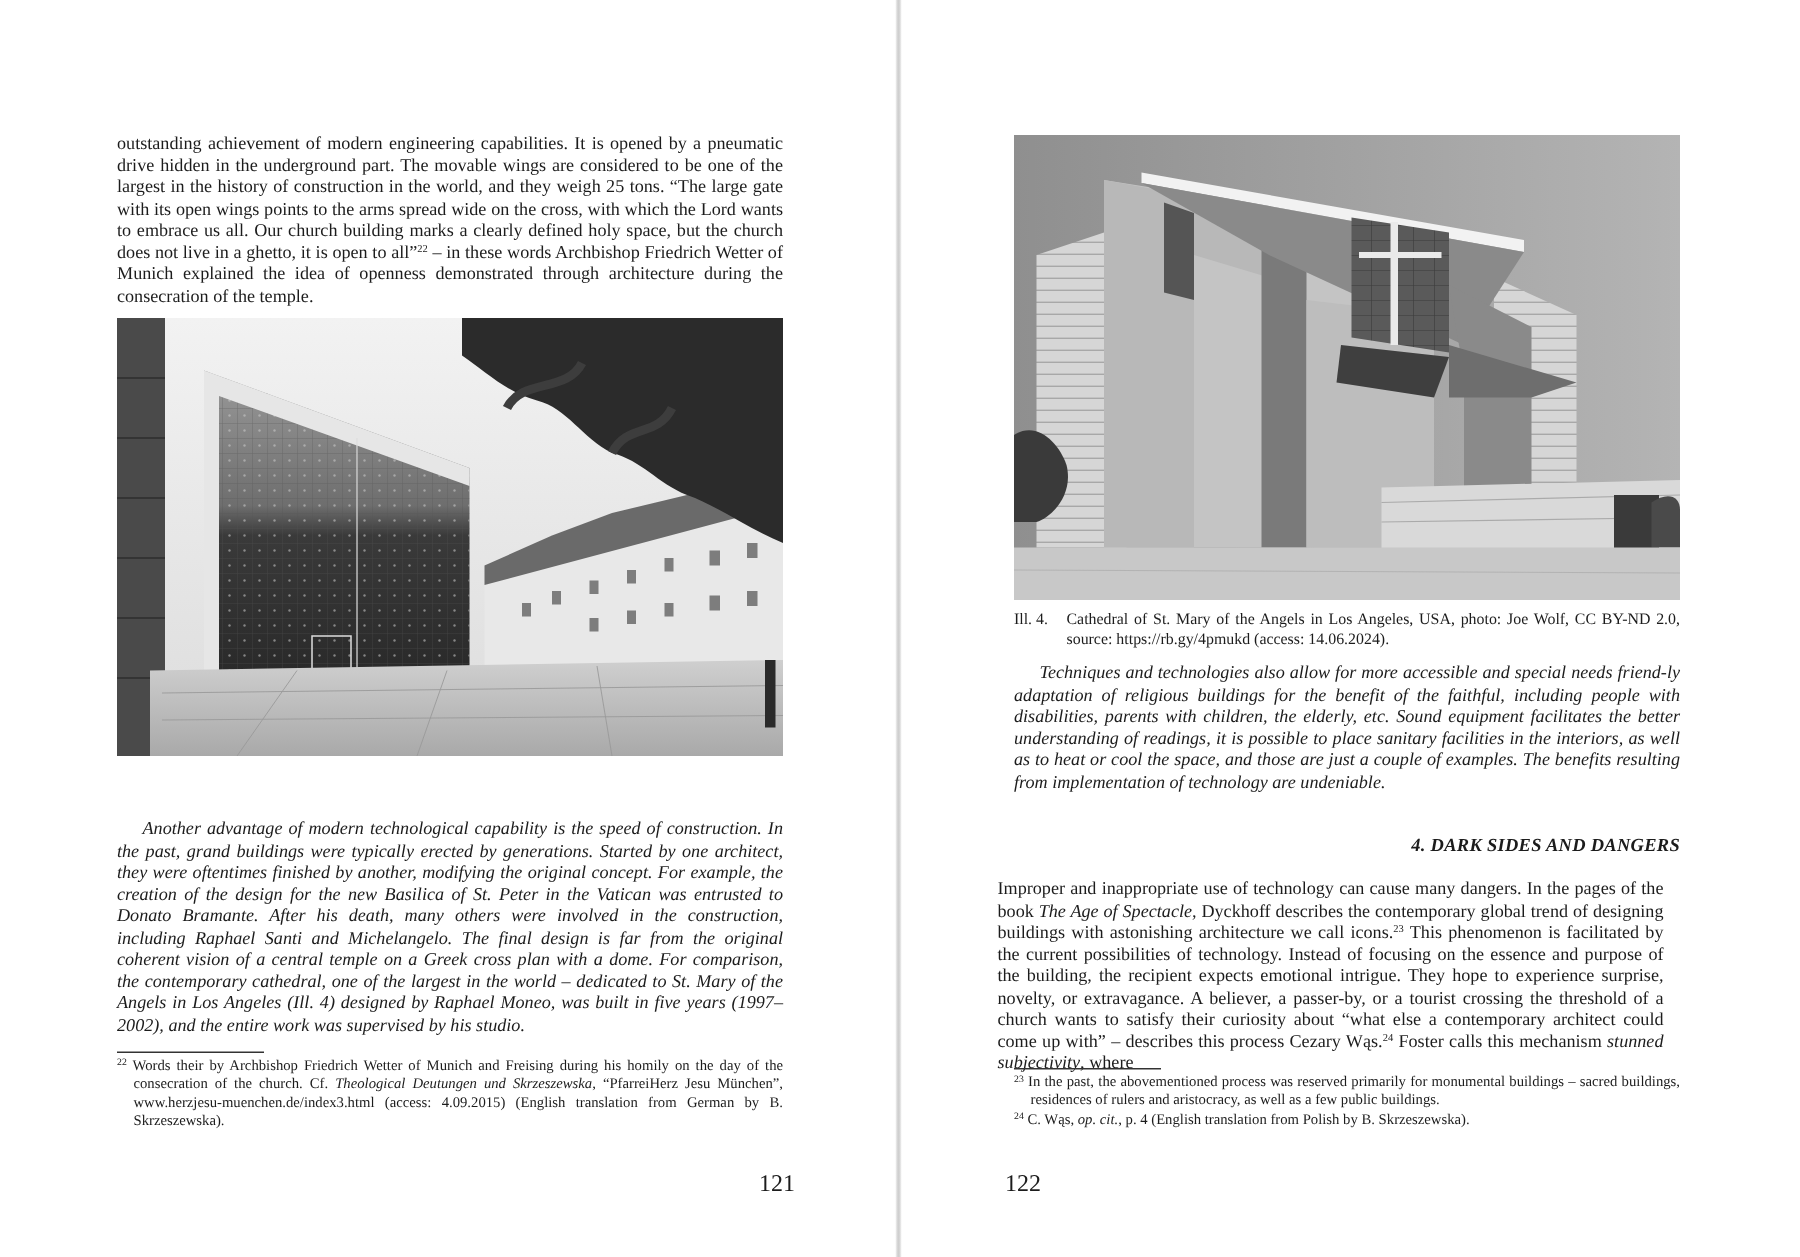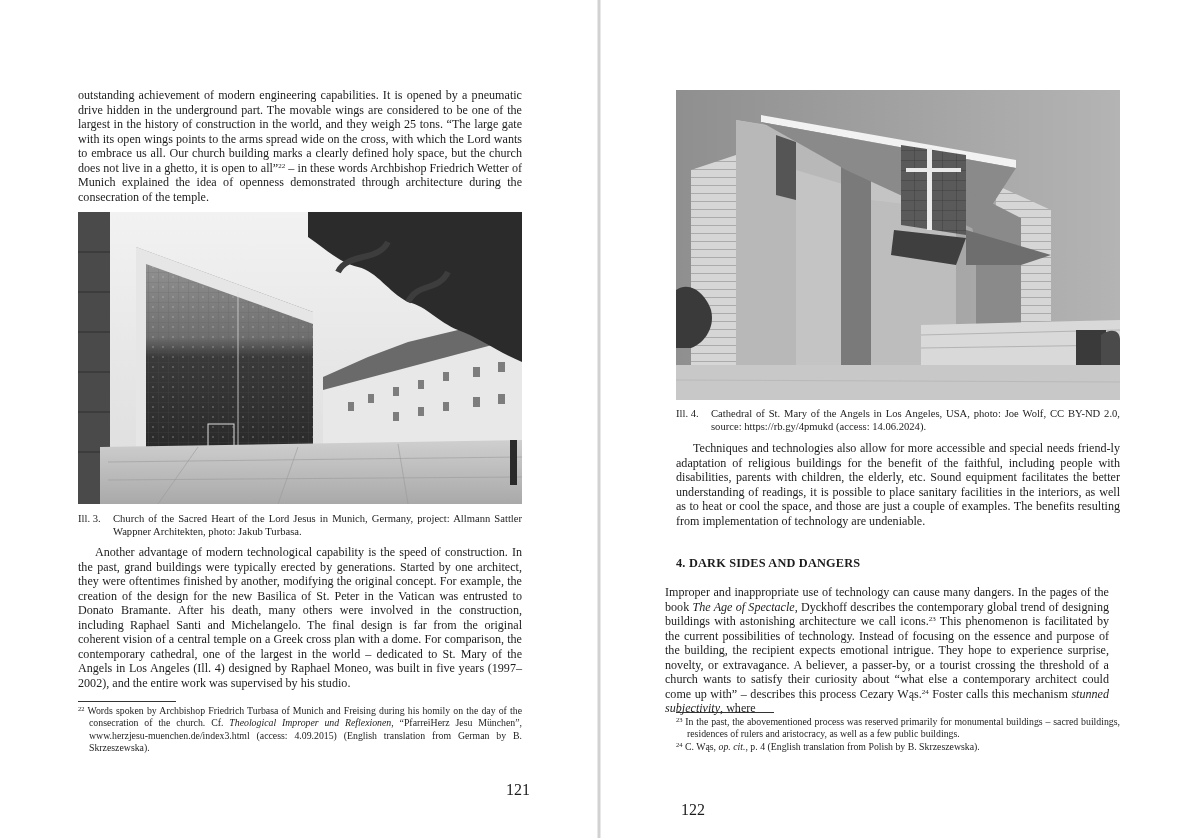--- a/index.html
+++ b/index.html
@@ -14,39 +14,39 @@
   }
   .page { position: absolute; top: 0; height: 838px; }
   .page.left { left: 0; width: 597px; }
   .page.right { left: 601px; width: 522px; }
 
   .body-text {
     position: absolute; font-size: 12.1px; line-height: 14.55px; text-align: justify;
     text-align-last: left; hyphens: manual;
   }
   .body-text p { margin: 0; }
-  .indent { text-indent: 17px; }
+  .indent { text-indent: 17px; font-style: italic; }
   sup { font-size: 7px; line-height: 0; vertical-align: 4px; }
 
   .caption {
     position: absolute; font-size: 10.6px; line-height: 13.3px; text-align: justify;
     display: flex;
   }
   .caption .num { width: 35px; flex: 0 0 35px; }
   .caption .txt { flex: 1; }
 
   .footrule { position: absolute; height: 1px; width: 98px; background: #333; }
   .footnotes { position: absolute; font-size: 9.8px; line-height: 12.3px; text-align: justify; }
   .footnotes .fn { padding-left: 11px; text-indent: -11px; margin: 0; }
   .footnotes sup { font-size: 6.5px; vertical-align: 3px; }
 
   .folio { position: absolute; font-size: 16px; top: 781px; }
 
   .heading {
-    position: absolute; font-weight: bold; font-size: 12.3px; letter-spacing: 0.2px; text-align: left;
+    position: absolute; font-weight: bold; font-size: 12.3px; letter-spacing: 0.2px; text-align: right; font-style: italic;
   }
 
   .photo { position: absolute; overflow: hidden; background: #bbb; }
   .photo svg { display: block; width: 100%; height: 100%; }
 </style>
 </head>
 <body>
 
 <div class="spread">
 
@@ -122,30 +122,26 @@
             <line x1="30" y1="268" x2="444" y2="265"></line>
           <line x1="120" y1="235" x2="80" y2="292"></line>
             <line x1="220" y1="235" x2="200" y2="292"></line>
             <line x1="320" y1="232" x2="330" y2="292"></line>
         </g>
 
         <rect x="432" y="228" width="7" height="45" fill="#2a2a2a"></rect>
       </svg>
     </div>
 
-    <div class="caption" style="left:78px; top:512px; width:444px;">
-      <span class="num">Ill. 3.</span>
-      <span class="txt">Church of the Sacred Heart of the Lord Jesus in Munich, Germany, project: Allmann Sattler Wappner Architekten, photo: Jakub Turbasa.</span>
-    </div>
 
     <div class="body-text indent" style="left:78px; top:545px; width:444px;">Another advantage of modern technological capability is the speed of construction. In the past, grand buildings were typically erected by generations. Started by one architect, they were oftentimes finished by another, modifying the original concept. For example, the creation of the design for the new Basilica of St. Peter in the Vatican was entrusted to Donato Bramante. After his death, many others were involved in the construction, including Raphael Santi and Michelangelo. The final design is far from the original coherent vision of a central temple on a Greek cross plan with a dome. For comparison, the contemporary cathedral, one of the largest in the world – dedicated to St. Mary of the Angels in Los Angeles (Ill. 4) designed by Raphael Moneo, was built in five years (1997–2002), and the entire work was supervised by his studio.</div>
 
     <div class="footrule" style="left:78px; top:701px;"></div>
     <div class="footnotes" style="left:78px; top:705px; width:444px;">
-      <p class="fn"><sup>22</sup> <span>Words spoken by Archbishop Friedrich Turbasa of Munich and Freising during his homily on the day of the consecration of the church. Cf. </span><i>Theological Improper und Reflexionen</i><span>, “PfarreiHerz Jesu München”, www.herzjesu-muenchen.de/index3.html (access: 4.09.2015) (English translation from German by B. Skrzeszewska).</span></p>
+      <p class="fn"><sup>22</sup> <span>Words their by Archbishop Friedrich Wetter of Munich and Freising during his homily on the day of the consecration of the church. Cf. </span><i>Theological Deutungen und Skrzeszewska</i><span>, “PfarreiHerz Jesu München”, www.herzjesu-muenchen.de/index3.html (access: 4.09.2015) (English translation from German by B. Skrzeszewska).</span></p>
     </div>
 
     <div class="folio" style="left:506px;">121</div>
   </div>
 
   <div class="gutter"></div>
 
   <div class="page right">
 
     <div class="photo" style="left:75px; top:90px; width:444px; height:310px;">
@@ -216,15 +212,15 @@
     <div class="body-text" style="left:64px; top:585px; width:444px;">
       <p><span>Improper and inappropriate use of technology can cause many dangers. In the pages of the book </span><i>The Age of Spectacle</i><span>, Dyckhoff describes the contemporary global trend of designing buildings with astonishing architecture we call icons.</span><sup>23</sup><span> This phenomenon is facilitated by the current possibilities of technology. Instead of focusing on the essence and purpose of the building, the recipient expects emotional intrigue. They hope to experience surprise, novelty, or extravagance. A believer, a passer-by, or a tourist crossing the threshold of a church wants to satisfy their curiosity about “what else a contemporary architect could come up with” – describes this process Cezary Wąs.</span><sup>24</sup><span> Foster calls this mechanism </span><i>stunned subjectivity</i><span>, where</span></p>
     </div>
 
     <div class="footrule" style="left:75px; top:712px;"></div>
     <div class="footnotes" style="left:75px; top:716px; width:444px;">
       <p class="fn"><sup>23</sup> <span>In the past, the abovementioned process was reserved primarily for monumental buildings – sacred buildings, residences of rulers and aristocracy, as well as a few public buildings.</span></p>
       <p class="fn"><sup>24</sup> <span>C. Wąs, </span><i>op. cit.</i><span>, p. 4 (English translation from Polish by B. Skrzeszewska).</span></p>
     </div>
 
-    <div class="folio" style="left:80px;margin-top:20px;">122</div>
+    <div class="folio" style="left:69px;">122</div>
   </div>
 </div>
 
 </body></html>

